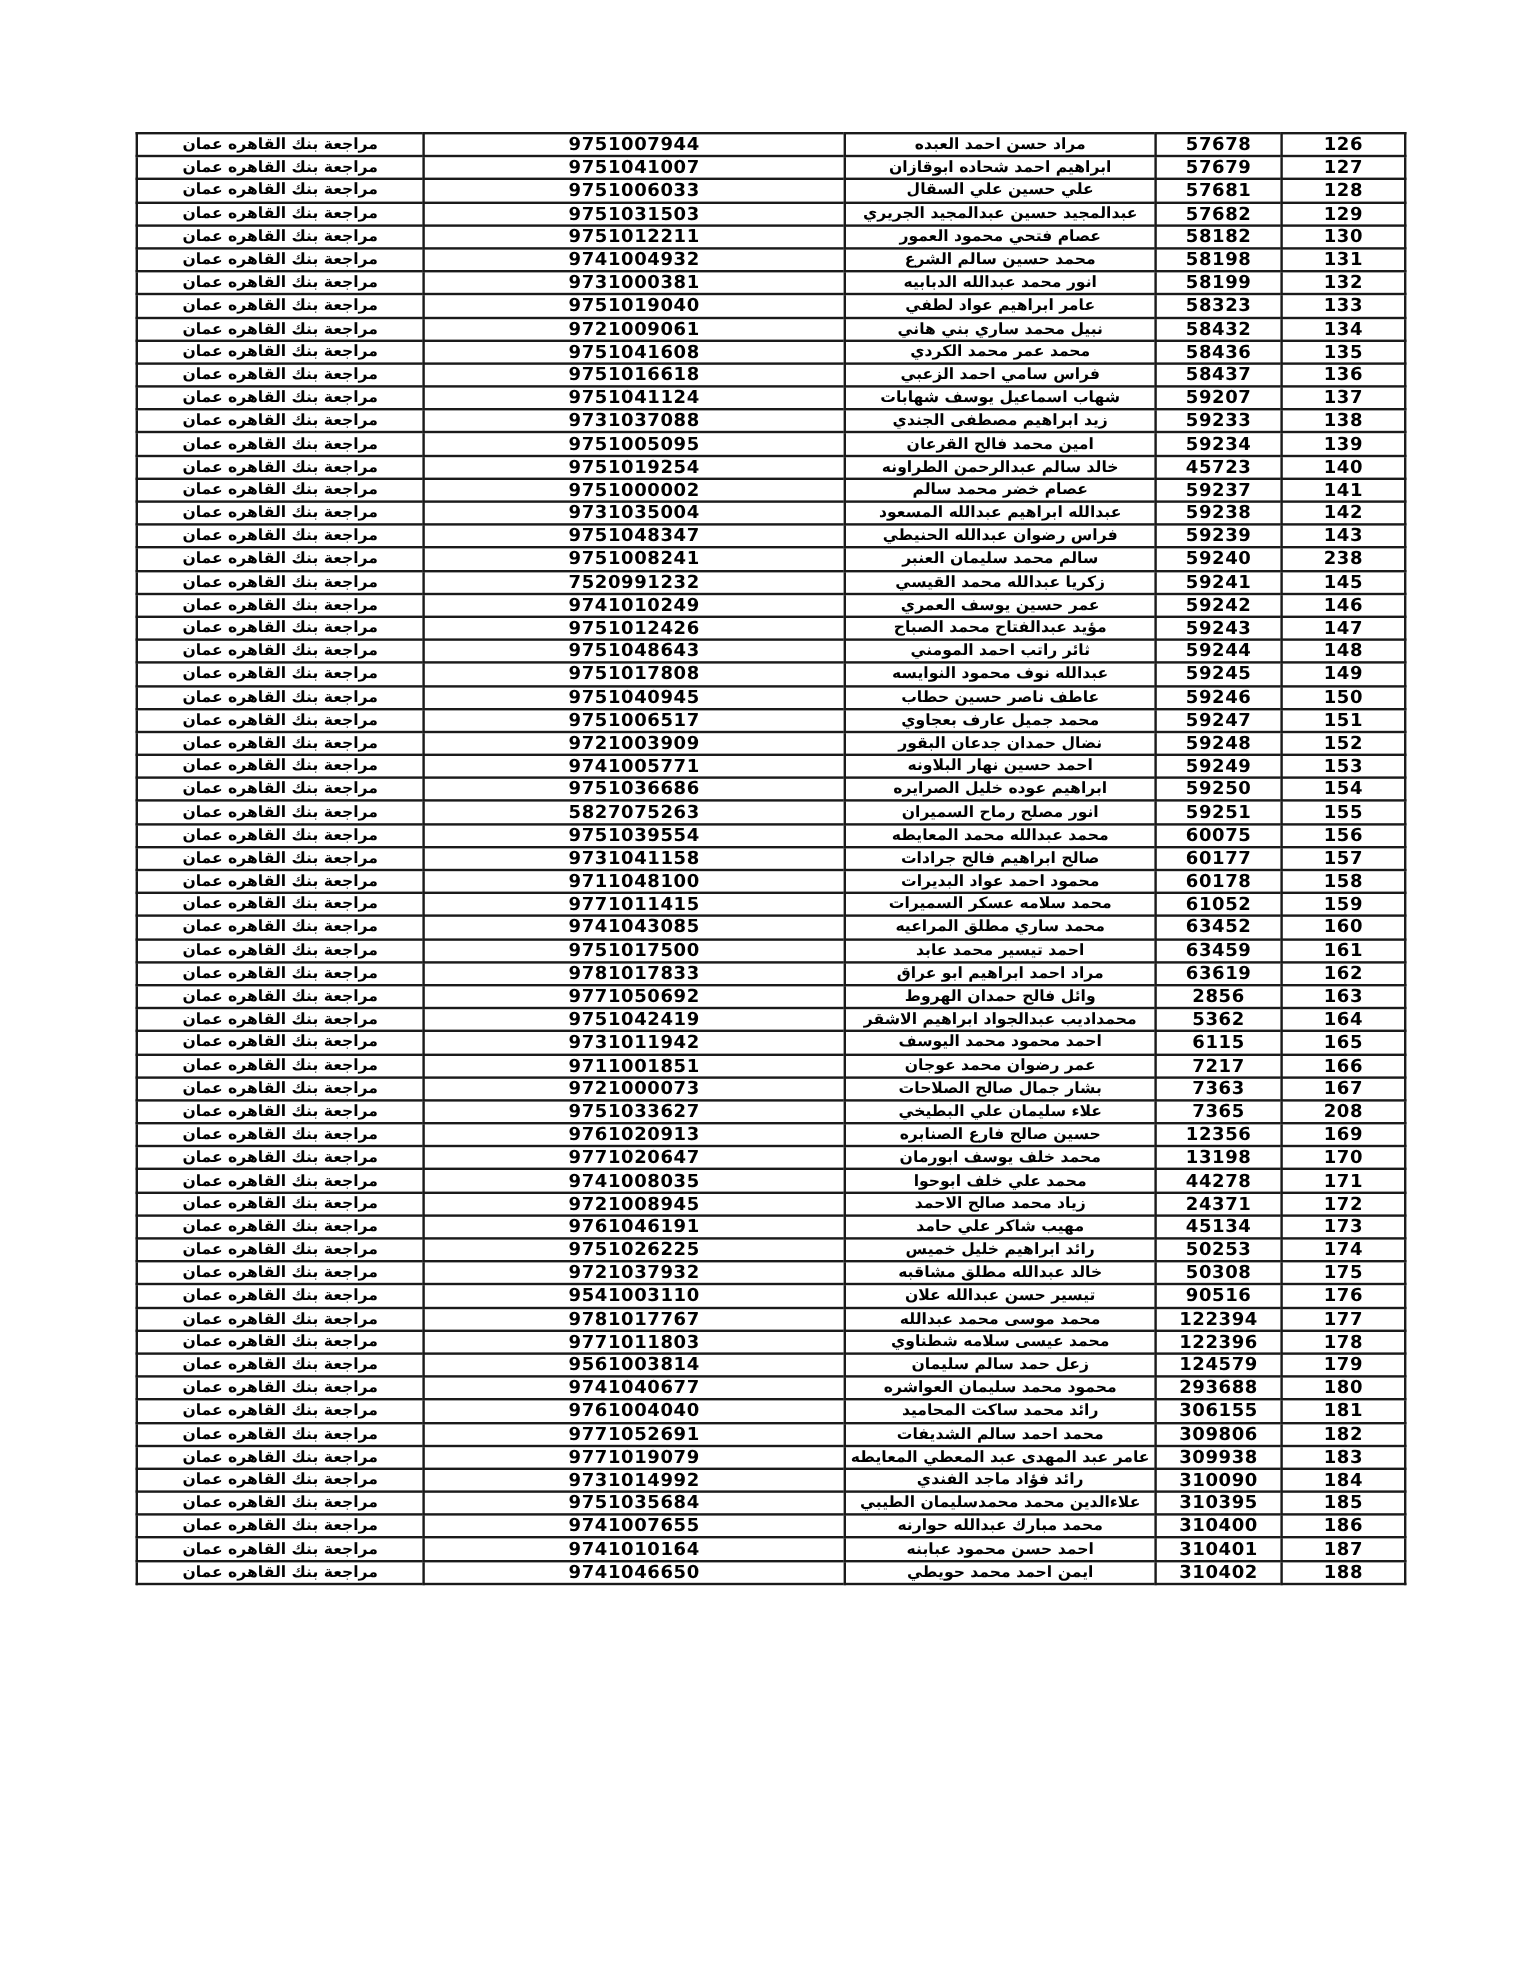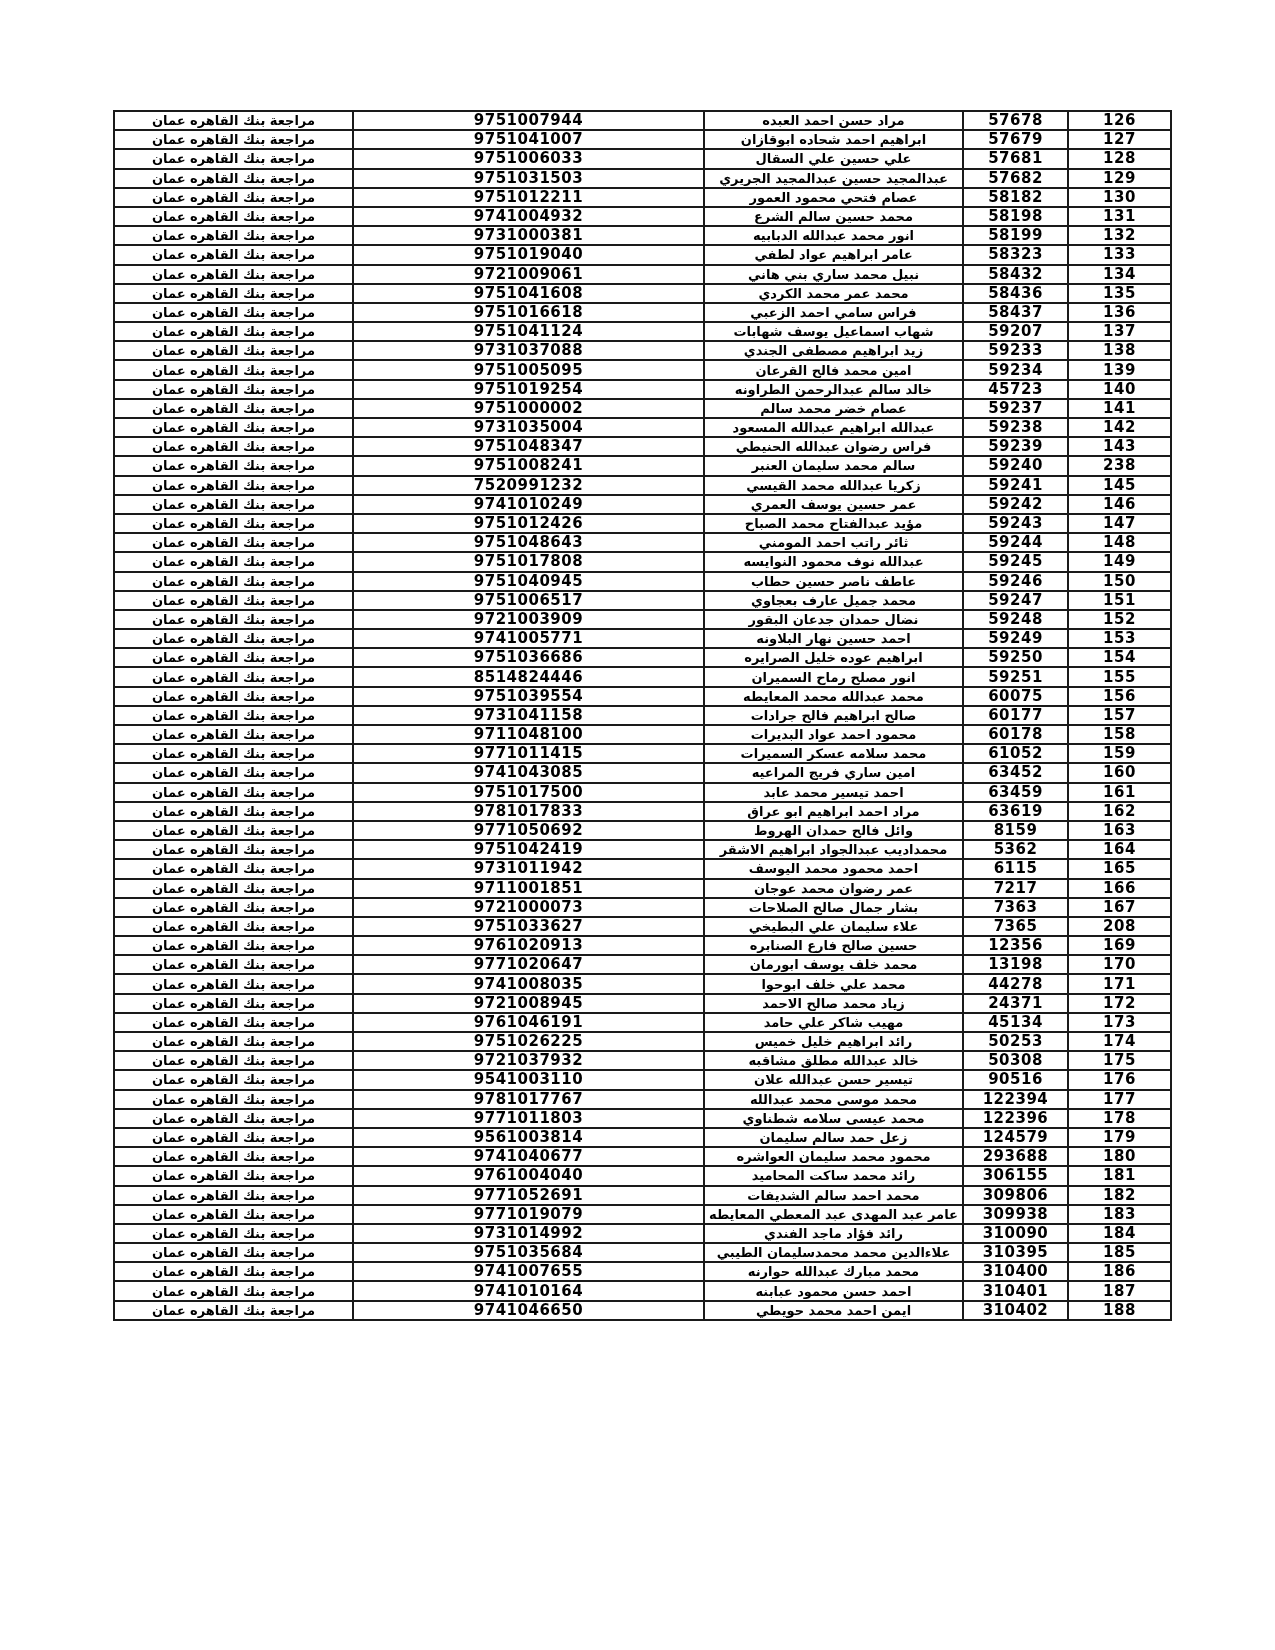--- a/index.html
+++ b/index.html
@@ -235,21 +235,21 @@
       <td class="c-no">154</td>
       <td class="c-ref">59250</td>
       <td class="c-name">ابراهيم عوده خليل الصرايره</td>
       <td class="c-nid">9751036686</td>
       <td class="c-note">مراجعة بنك القاهره عمان</td>
     </tr>
         <tr>
       <td class="c-no">155</td>
       <td class="c-ref">59251</td>
       <td class="c-name">انور مصلح رماح السميران</td>
-      <td class="c-nid">8514824446</td>
+      <td class="c-nid">5827075263</td>
       <td class="c-note">مراجعة بنك القاهره عمان</td>
     </tr>
         <tr>
       <td class="c-no">156</td>
       <td class="c-ref">60075</td>
       <td class="c-name">محمد عبدالله محمد المعايطه</td>
       <td class="c-nid">9751039554</td>
       <td class="c-note">مراجعة بنك القاهره عمان</td>
     </tr>
         <tr>
@@ -269,41 +269,41 @@
         <tr>
       <td class="c-no">159</td>
       <td class="c-ref">61052</td>
       <td class="c-name">محمد سلامه عسكر السميرات</td>
       <td class="c-nid">9771011415</td>
       <td class="c-note">مراجعة بنك القاهره عمان</td>
     </tr>
         <tr>
       <td class="c-no">160</td>
       <td class="c-ref">63452</td>
-      <td class="c-name">امين ساري فريج المراعيه</td>
+      <td class="c-name">محمد ساري مطلق المراعيه</td>
       <td class="c-nid">9741043085</td>
       <td class="c-note">مراجعة بنك القاهره عمان</td>
     </tr>
         <tr>
       <td class="c-no">161</td>
       <td class="c-ref">63459</td>
       <td class="c-name">احمد تيسير محمد عابد</td>
       <td class="c-nid">9751017500</td>
       <td class="c-note">مراجعة بنك القاهره عمان</td>
     </tr>
         <tr>
       <td class="c-no">162</td>
       <td class="c-ref">63619</td>
       <td class="c-name">مراد احمد ابراهيم ابو عراق</td>
       <td class="c-nid">9781017833</td>
       <td class="c-note">مراجعة بنك القاهره عمان</td>
     </tr>
         <tr>
       <td class="c-no">163</td>
-      <td class="c-ref">8159</td>
+      <td class="c-ref">2856</td>
       <td class="c-name">وائل فالح حمدان الهروط</td>
       <td class="c-nid">9771050692</td>
       <td class="c-note">مراجعة بنك القاهره عمان</td>
     </tr>
         <tr>
       <td class="c-no">164</td>
       <td class="c-ref">5362</td>
       <td class="c-name">محمداديب عبدالجواد ابراهيم الاشقر</td>
       <td class="c-nid">9751042419</td>
       <td class="c-note">مراجعة بنك القاهره عمان</td>

